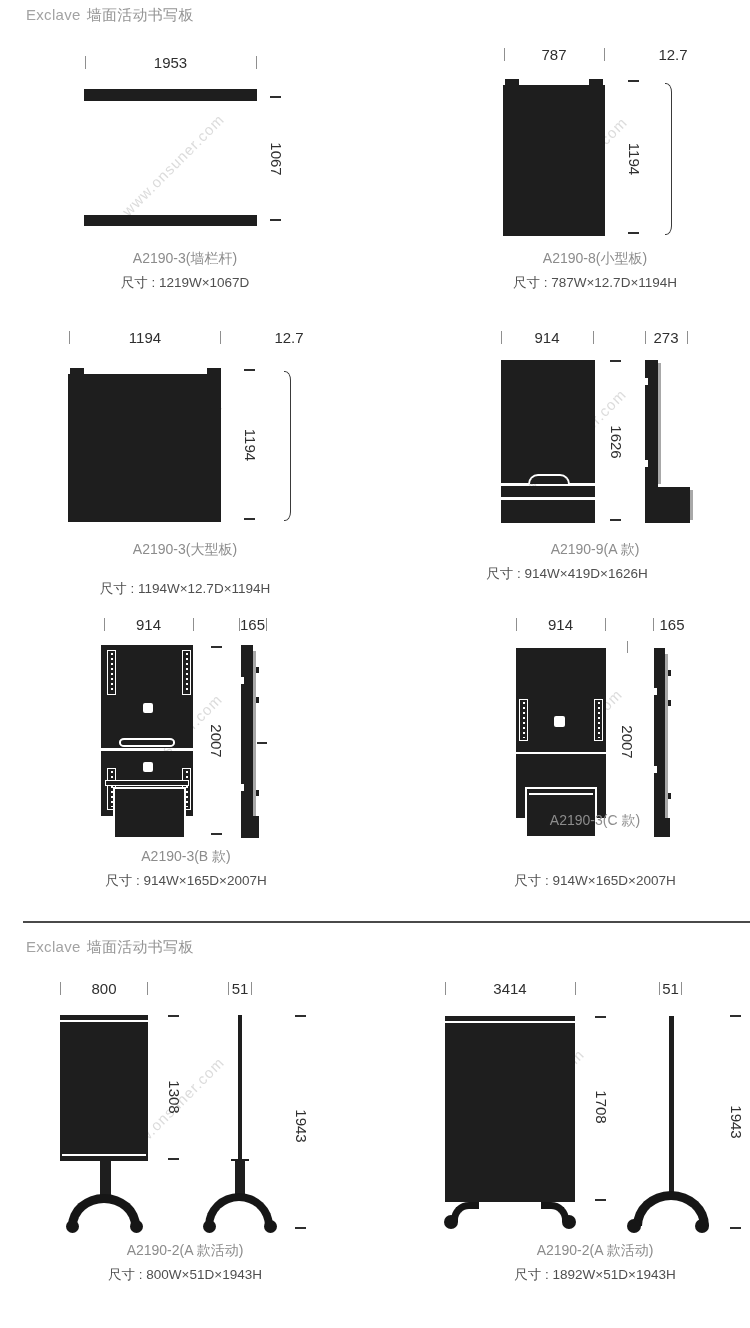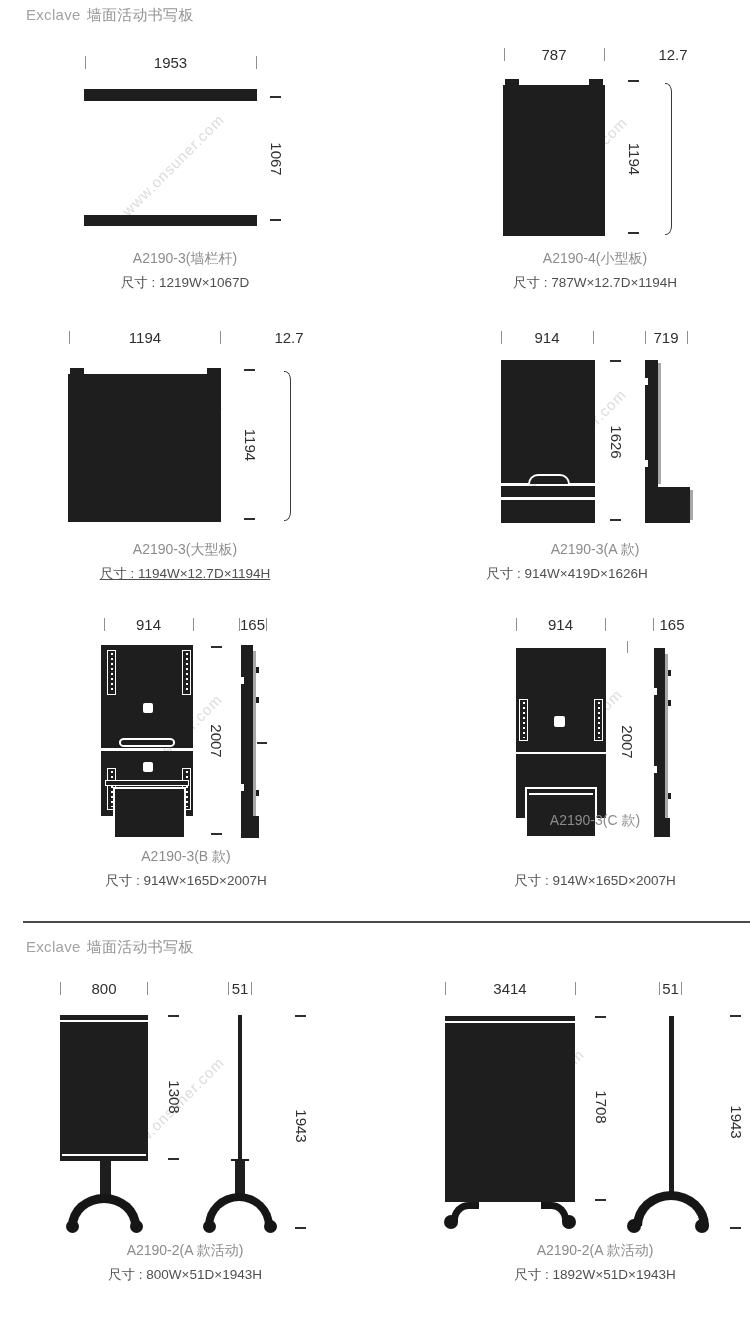--- a/index.html
+++ b/index.html
@@ -66,64 +66,64 @@
     <div class="dim" style="left:481px;top:47px;width:100px;">787</div>
     <div class="dim" style="left:619px;top:47px;width:62px;">12.7</div>
     <div class="wm" style="left:553px;top:168px;">www.onsuner.com</div>
     <div class="blk" style="left:482px;top:79px;width:14px;height:7px;"></div>
     <div class="blk" style="left:566px;top:79px;width:14px;height:7px;"></div>
     <div class="blk" style="left:480px;top:85px;width:102px;height:151px;"></div>
     <div class="hdash" style="left:605px;top:80px;"></div>
     <div class="hdash" style="left:605px;top:232px;"></div>
     <div class="vdim" style="left:611px;top:159px;">1194</div>
     <div class="vbrace" style="left:642px;top:83px;height:152px;"></div>
-    <div class="cap-name" style="left:572px;top:250px;">A2190-4(小型板)</div>
+    <div class="cap-name" style="left:572px;top:250px;">A2190-8(小型板)</div>
     <div class="cap-size" style="left:572px;top:274px;">尺寸 : 787W×12.7D×1194H</div>
   </div>
 
   <div class="grp">
     <div class="vtick" style="left:46px;top:331px;"></div>
     <div class="vtick" style="left:197px;top:331px;"></div>
     <div class="dim" style="left:46px;top:330px;width:152px;">1194</div>
     <div class="dim" style="left:236px;top:330px;width:60px;">12.7</div>
     <div class="wm" style="left:148px;top:452px;">www.onsuner.com</div>
     <div class="blk" style="left:47px;top:368px;width:14px;height:7px;"></div>
     <div class="blk" style="left:184px;top:368px;width:14px;height:7px;"></div>
     <div class="blk" style="left:45px;top:374px;width:153px;height:148px;"></div>
     <div class="hdash" style="left:221px;top:369px;"></div>
     <div class="hdash" style="left:221px;top:518px;"></div>
     <div class="vdim" style="left:227px;top:445px;">1194</div>
     <div class="vbrace" style="left:261px;top:371px;height:150px;"></div>
     <div class="cap-name" style="left:162px;top:541px;">A2190-3(大型板)</div>
-    <div class="cap-size" style="left:162px;top:565px;text-decoration:underline;">尺寸 : 1194W×12.7D×1194H</div>
+    <div class="cap-size" style="left:162px;top:580px;">尺寸 : 1194W×12.7D×1194H</div>
   </div>
 
   <div class="grp">
     <div class="vtick" style="left:478px;top:331px;"></div>
     <div class="vtick" style="left:570px;top:331px;"></div>
     <div class="dim" style="left:478px;top:330px;width:92px;">914</div>
     <div class="vtick" style="left:622px;top:331px;"></div>
     <div class="vtick" style="left:664px;top:331px;"></div>
-    <div class="dim" style="left:622px;top:330px;width:42px;">719</div>
+    <div class="dim" style="left:622px;top:330px;width:42px;">273</div>
     <div class="wm" style="left:552px;top:440px;">www.onsuner.com</div>
     <div class="blk" style="left:478px;top:360px;width:94px;height:123px;"></div>
     <div class="handle-arc" style="left:505px;top:474px;width:42px;height:10px;"></div>
     <div class="blk" style="left:478px;top:486px;width:94px;height:11px;"></div>
     <div class="outlined" style="left:513px;top:499px;width:26px;height:8px;"></div>
     <div class="blk" style="left:478px;top:500px;width:94px;height:23px;"></div>
     <div class="hdash" style="left:587px;top:360px;"></div>
     <div class="hdash" style="left:587px;top:519px;"></div>
     <div class="vdim" style="left:593px;top:442px;">1626</div>
     <div class="blk" style="left:622px;top:360px;width:13px;height:127px;"></div>
     <div class="gray" style="left:635px;top:363px;width:3px;height:121px;"></div>
     <div class="wline" style="left:622px;top:378px;width:3px;height:7px;"></div>
     <div class="wline" style="left:622px;top:460px;width:3px;height:7px;"></div>
     <div class="blk" style="left:622px;top:487px;width:45px;height:36px;"></div>
     <div class="gray" style="left:667px;top:490px;width:3px;height:30px;"></div>
-    <div class="cap-name" style="left:572px;top:541px;">A2190-3(A 款)</div>
+    <div class="cap-name" style="left:572px;top:541px;">A2190-9(A 款)</div>
     <div class="cap-size" style="left:544px;top:565px;">尺寸 : 914W×419D×1626H</div>
   </div>
 
   <div class="grp">
     <div class="vtick" style="left:81px;top:618px;"></div>
     <div class="vtick" style="left:170px;top:618px;"></div>
     <div class="dim" style="left:81px;top:617px;width:89px;">914</div>
     <div class="vtick" style="left:216px;top:618px;"></div>
     <div class="vtick" style="left:243px;top:618px;"></div>
     <div class="dim" style="left:216px;top:617px;width:27px;">165</div>

